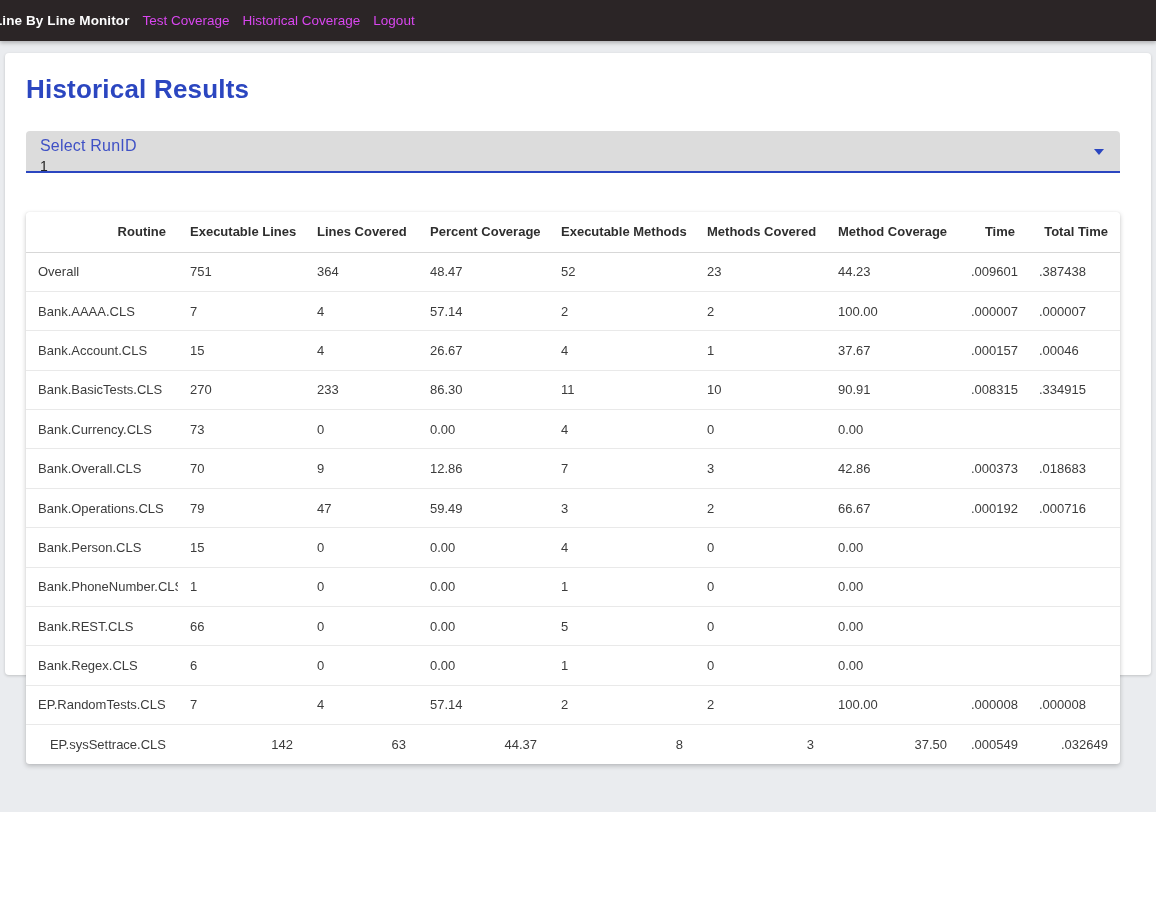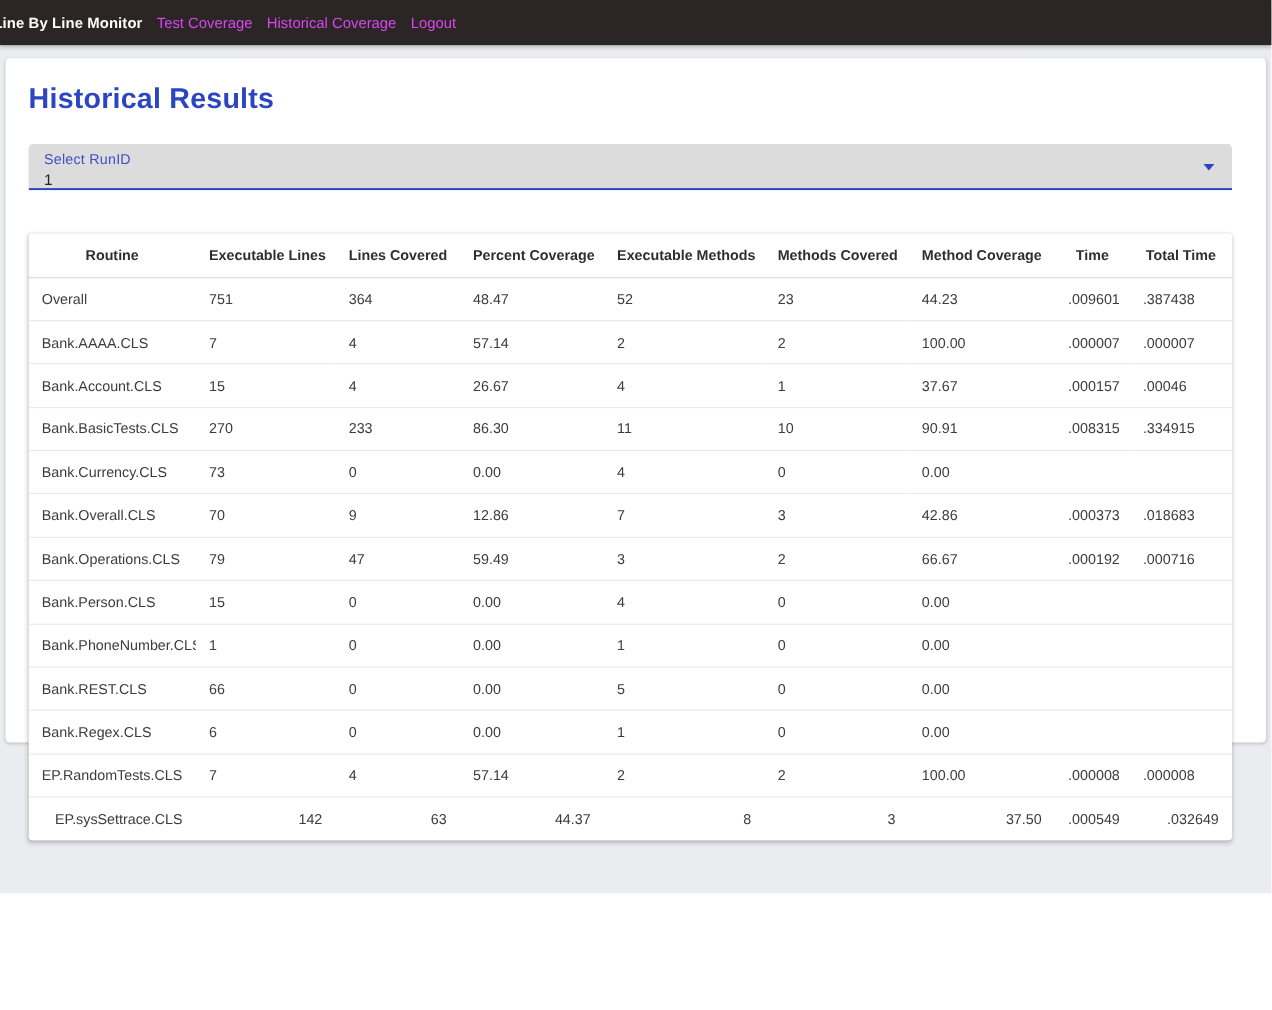--- a/index.html
+++ b/index.html
@@ -75,21 +75,21 @@
     height:42px;
     background:#dcdcdc;
     border-radius:4px 4px 0 0;
     border-bottom:2px solid var(--primary);
     padding:6px 14px 0 14px;
     cursor:pointer;
     margin-bottom:39px;
   }
   .select-label{
     display:block;
-    font-size:13px;
+    font-size:16px;
     color:#3f51c5;
     letter-spacing:.2px;
   }
   .select-value{
     display:block;
     font-size:14px;
     color:#222222;
     margin-top:3px;
   }
   .select-arrow{
@@ -116,21 +116,21 @@
     table-layout:fixed;
   }
   col.c1{width:152px;} col.c2{width:127px;} col.c3{width:113px;}
   col.c4{width:131px;} col.c5{width:146px;} col.c6{width:131px;}
   col.c7{width:133px;} col.c8{width:68px;}  col.c9{width:93px;}
   th{
     height:40px;
     font-size:13px;
     font-weight:700;
     color:#2e2e2e;
-    text-align:center;
+    text-align:right;
     padding:0 12px;
     border-bottom:1px solid #d7d7d7;
     white-space:nowrap;
     overflow:hidden;
   }
   td{
     height:39.4px;
     font-size:13px;
     color:#3c3c3c;
     padding:0 12px;

